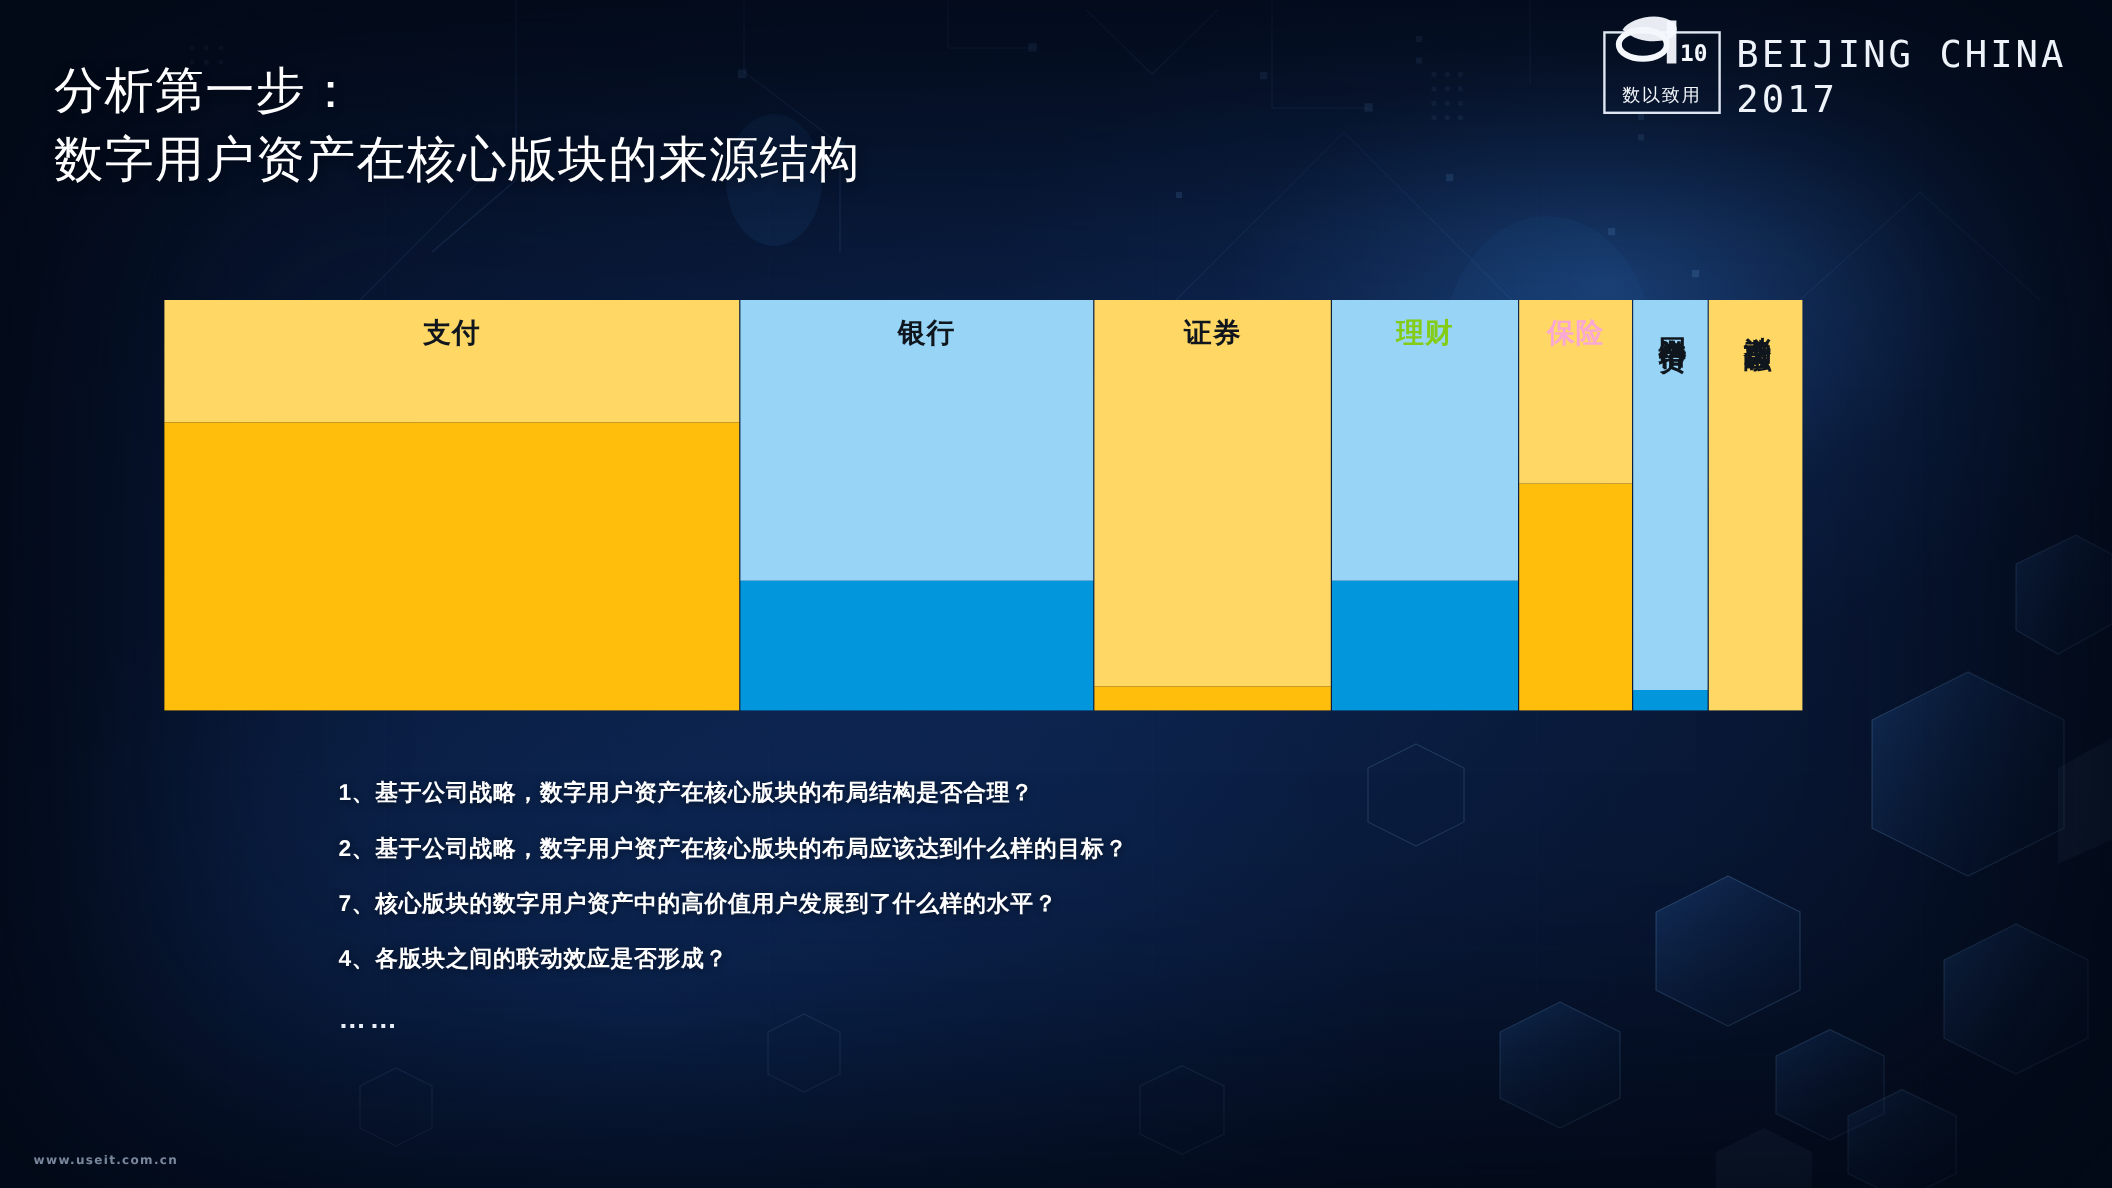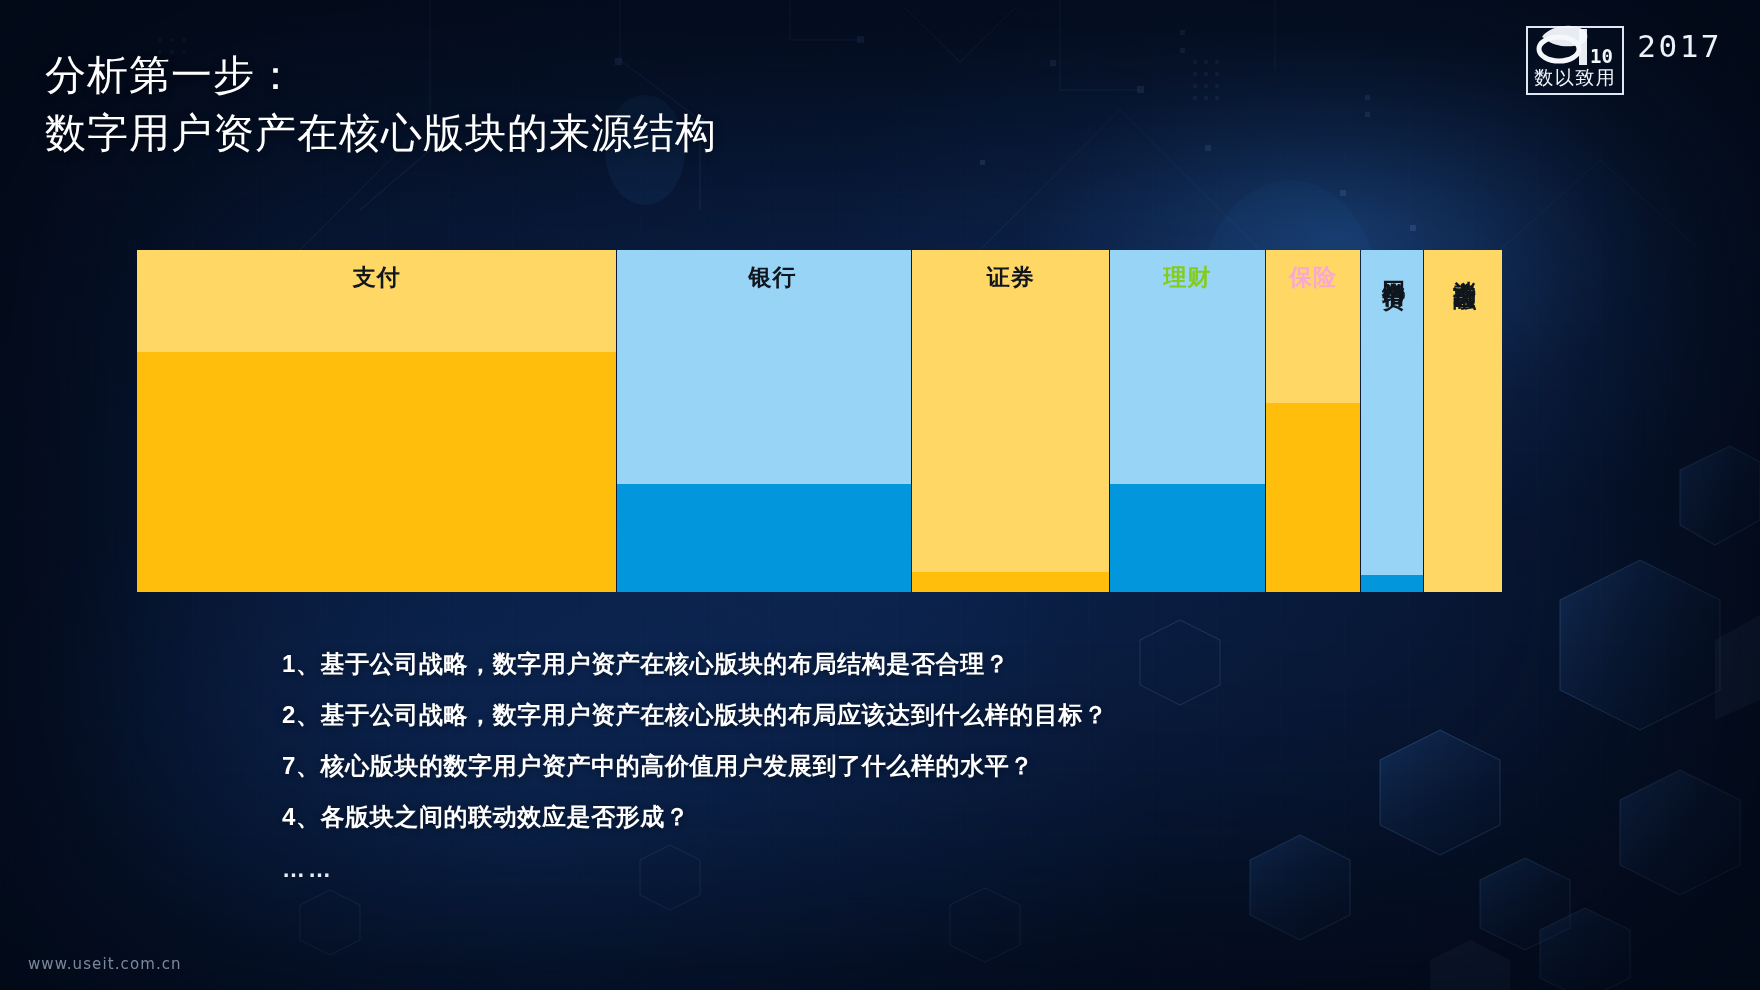--- a/index.html
+++ b/index.html
@@ -37,22 +37,22 @@
   }
   .title .l2{display:block;}
 
   .logo-wrap{position:absolute;right:38px;top:26px;display:flex;align-items:flex-start;gap:13px;}
   .logo-box{
     width:98px;height:69px;border:2px solid #dfe7f2;
     display:flex;flex-direction:column;align-items:center;justify-content:flex-end;
     padding-bottom:3px;box-sizing:border-box;
   }
   .logo-mark{flex:1;display:flex;align-items:center;justify-content:center;width:100%;}
-  .logo-cn{color:#f2f6fb;font-size:19px;letter-spacing:1.5px;line-height:1;
-    font-family:"DejaVu Sans","Liberation Sans",sans-serif;padding-bottom:3px;}
+  .logo-cn{color:#f2f6fb;font-size:15px;letter-spacing:1.5px;line-height:1;
+    font-family:"DejaVu Sans","Liberation Sans",sans-serif;padding-bottom:3px;margin-top:16px;}
   .logo-text{color:#eef3fa;font-family:"DejaVu Sans Mono","Liberation Mono",monospace;
     letter-spacing:2.5px;line-height:1.18;padding-top:2px;}
   .logo-line1{font-size:31px;}
   .logo-line2{font-size:31px;}
 
   
   .chart{position:absolute;left:97px;top:250px;width:1365px;height:342px;display:flex;padding-left:40px;}
   .col{position:relative;height:100%;box-sizing:border-box;border-right:1px solid rgba(10,26,52,0.55);}
   .col:last-child{border-right:none;}
   .seg{position:absolute;left:0;right:0;}
@@ -64,30 +64,31 @@
     z-index:3;
   }
   .col-label.vert{
     writing-mode:vertical-rl;text-orientation:upright;
     left:0;right:0;margin:0 auto;width:28px;line-height:1.06;letter-spacing:2px;
   }
 
   
   .bullets{position:absolute;left:282px;top:652px;width:1150px;color:#fff;}
   .bullet{
-    font-size:24px;font-weight:bold;line-height:1;
+    font-size:19px;font-weight:bold;line-height:1;
     margin-bottom:27px;letter-spacing:.6px;
     text-shadow:0 1px 6px rgba(0,0,0,.5);
   }
   .ellipsis{font-size:23px;font-weight:bold;color:#e8eef7;letter-spacing:3px;}
 
   .watermark{
     position:absolute;left:28px;bottom:17px;
-    color:rgba(195,212,235,0.62);font-size:15px;letter-spacing:1.1px;
+    color:rgba(195,212,235,0.62);font-size:10px;letter-spacing:1.1px;
     font-family:"DejaVu Sans","Liberation Sans",sans-serif;
+    font-weight:bold;
   }
 </style>
 </head>
 <body>
 
 <div class="bg"></div>
 <div class="bg-grid"></div>
 <svg class="bg-svg" width="1760" height="990" viewBox="0 0 1760 990">
   <defs>
     <linearGradient id="polyGrad" x1="0" y1="0" x2="1" y2="1">
@@ -192,20 +193,21 @@
 
         <path d="M10 17 C16 7, 38 2, 50 9 C58 13, 57 22, 47 25 C36 28, 20 26, 14 19 Z" fill="#f4f8fd" opacity="0.95"></path>
         <path d="M47 9 L47 45 L55 45 L55 9 Z" fill="#f4f8fd" opacity="0.95"></path>
         <ellipse cx="27" cy="29" rx="20" ry="12" fill="none" stroke="#f4f8fd" stroke-width="5"></ellipse>
         <text x="58" y="43" font-family="DejaVu Sans Mono, monospace" font-size="19" fill="#f4f8fd" font-weight="bold">10</text>
       </svg>
     </div>
     <div class="logo-cn">数以致用</div>
   </div>
   <div class="logo-text">
+    <div class="logo-line1">BEIJING CHINA</div>
     <div class="logo-line2">2017</div>
   </div>
 </div>
 
 <div class="chart" id="chart">
     <div class="col" style="width: 35.2%;">
       <div class="seg seg-top" style="height: 29.8%; background: rgb(255, 215, 100);"></div>
       <div class="seg seg-bot" style="height: 70.2%; background: rgb(255, 190, 11);"></div>
       <div class="col-label" style="color: rgb(16, 22, 29);">支付</div>
     </div>

